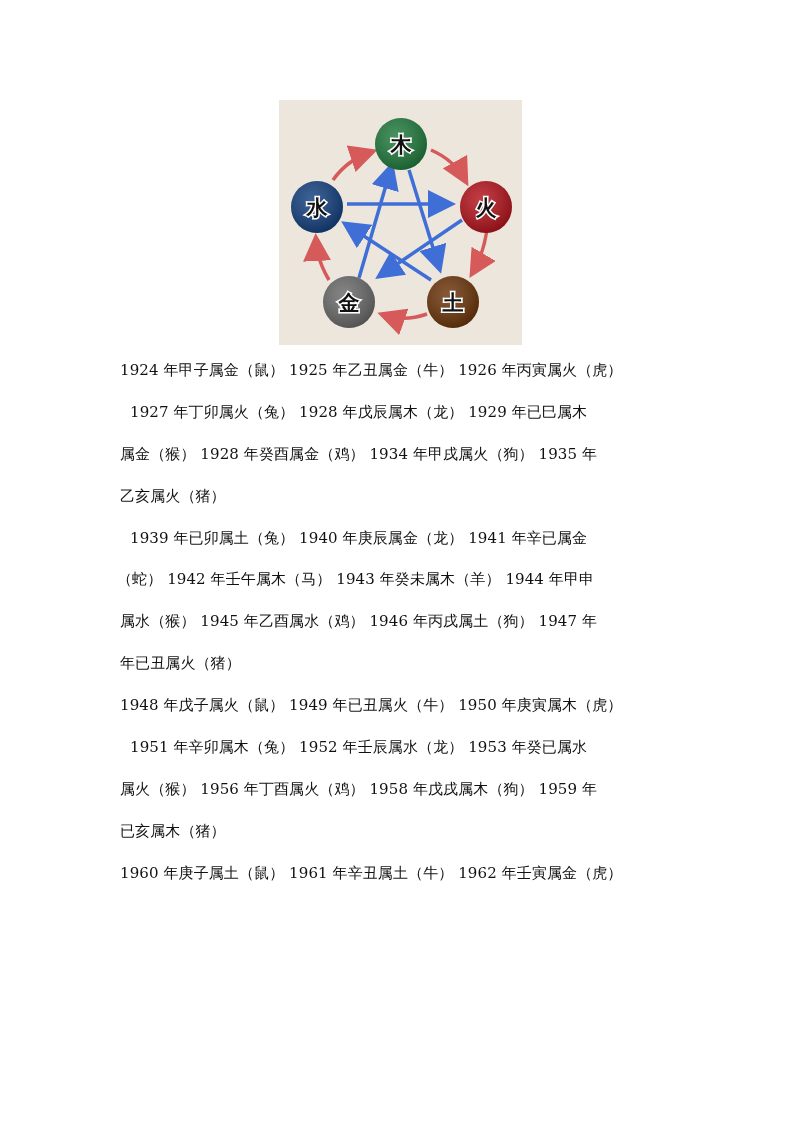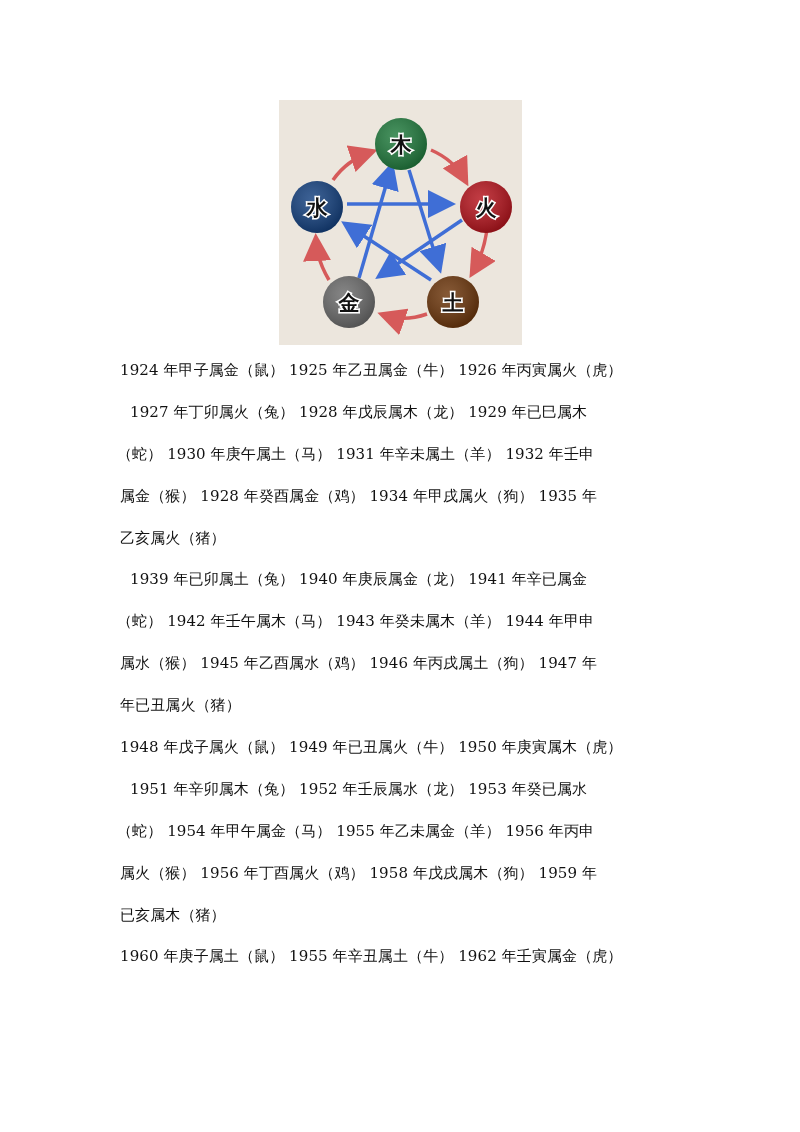--- a/index.html
+++ b/index.html
@@ -73,26 +73,24 @@
       <circle cx="38" cy="107" r="26" fill="#123f7e"></circle>
       <circle cx="38" cy="107" r="26" fill="url(#shade)"></circle>
       <text x="38" y="115" text-anchor="middle" font-size="21" class="glyph" fill="#111" stroke="#fff" stroke-width="3" paint-order="stroke">水</text>
     </g>
   </svg>
 </div>
 
 <div class="text-block">
   <div class="line">1924 年甲子属金（鼠） 1925 年乙丑属金（牛） 1926 年丙寅属火（虎）</div>
   <div class="line indent">1927 年丁卯属火（兔） 1928 年戊辰属木（龙） 1929 年已巳属木</div>
-  <div class="line paren">（蛇） 1930 年庚午属土（马） 1931 年辛未属土（羊） 1932 年壬申</div>
   <div class="line">属金（猴） 1928 年癸酉属金（鸡） 1934 年甲戌属火（狗） 1935 年</div>
   <div class="line">乙亥属火（猪）</div>
   <div class="line indent">1939 年已卯属土（兔） 1940 年庚辰属金（龙） 1941 年辛已属金</div>
   <div class="line paren">（蛇） 1942 年壬午属木（马） 1943 年癸未属木（羊） 1944 年甲申</div>
   <div class="line">属水（猴） 1945 年乙酉属水（鸡） 1946 年丙戌属土（狗） 1947 年</div>
   <div class="line">年已丑属火（猪）</div>
   <div class="line">1948 年戊子属火（鼠） 1949 年已丑属火（牛） 1950 年庚寅属木（虎）</div>
   <div class="line indent">1951 年辛卯属木（兔） 1952 年壬辰属水（龙） 1953 年癸已属水</div>
-  <div class="line paren">（蛇） 1954 年甲午属金（马） 1955 年乙未属金（羊） 1956 年丙申</div>
   <div class="line">属火（猴） 1956 年丁酉属火（鸡） 1958 年戊戌属木（狗） 1959 年</div>
   <div class="line">已亥属木（猪）</div>
-  <div class="line">1960 年庚子属土（鼠） 1955 年辛丑属土（牛） 1962 年壬寅属金（虎）</div>
+  <div class="line">1960 年庚子属土（鼠） 1961 年辛丑属土（牛） 1962 年壬寅属金（虎）</div>
 </div>
 
 </body></html>

